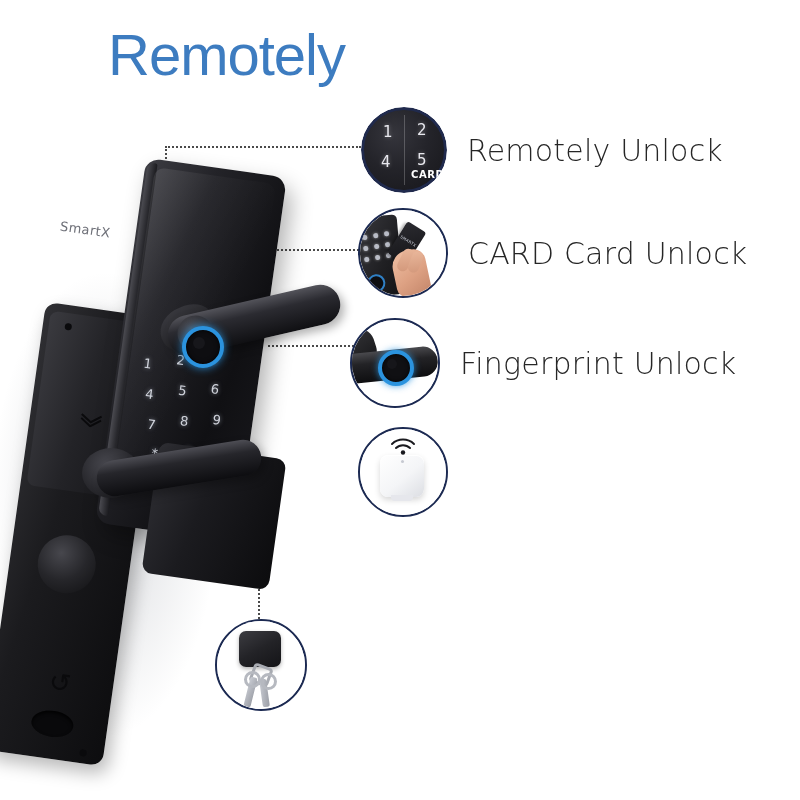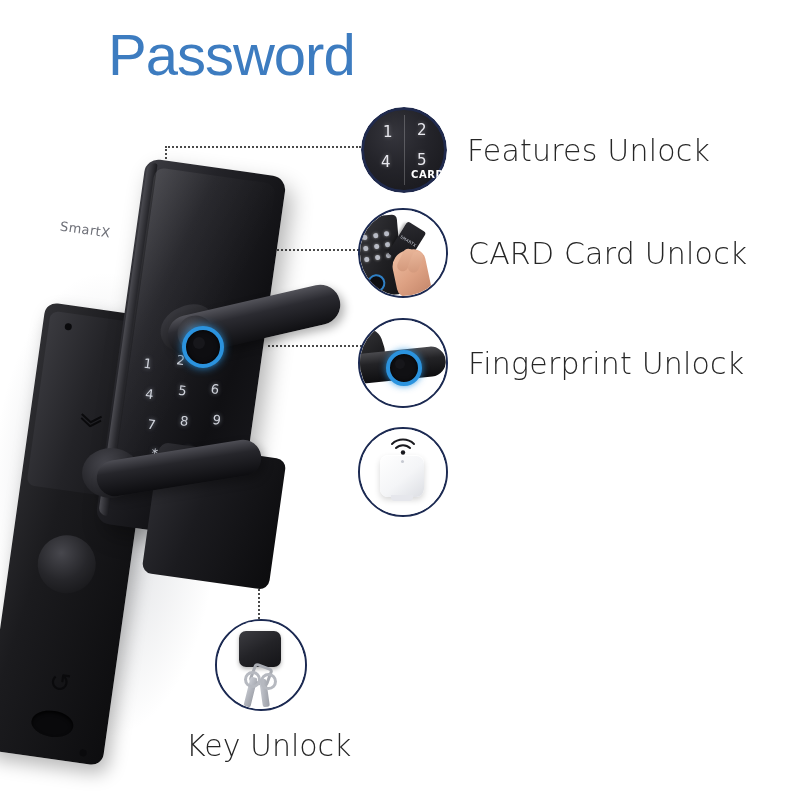--- a/index.html
+++ b/index.html
@@ -429,21 +429,21 @@
     color: #262626;
     font-family: "DejaVu Sans", sans-serif;
     white-space: nowrap;
   }
 </style>
 </head>
 <body>
 
 <div id="page">
 
-  <div id="title">Password</div>
+  <div id="title">Remotely</div>
 
   <div class="leader leader-v" style="left:165px; top:146px; height:104px;"></div>
   <div class="leader leader-h" style="left:165px; top:146px; width:196px;"></div>
 
   <div class="leader leader-h" style="left:238px; top:249px; width:124px;"></div>
 
   <div class="leader leader-h" style="left:268px; top:345px; width:94px;"></div>
 
   <div class="leader leader-v" style="left:258px; top:530px; height:92px;"></div>
 
@@ -505,21 +505,21 @@
   <div class="callout" style="left:361px; top:107px;">
     <div class="badge">
       <div class="kp-disc"></div>
       <div class="kp-div" style="left:43px; top:8px; height:70px;"></div>
       <div class="kp-digit" style="left:22px; top:16px;">1</div>
       <div class="kp-digit" style="left:56px; top:14px;">2</div>
       <div class="kp-digit" style="left:20px; top:46px;">4</div>
       <div class="kp-digit" style="left:56px; top:44px;">5</div>
       <div class="kp-card" style="left:50px; top:62px;">CARD</div>
     </div>
-    <div class="callout-label">Features Unlock</div>
+    <div class="callout-label">Remotely Unlock</div>
   </div>
 
   <div class="callout" style="left:358px; top:208px;">
     <div class="badge badge-ring">
       <div class="rf-bg"></div>
       <div class="rf-panel">
         <div class="rf-dot" style="left:8px;  top:18px;"></div>
         <div class="rf-dot" style="left:19px; top:17px;"></div>
         <div class="rf-dot" style="left:30px; top:16px;"></div>
         <div class="rf-dot" style="left:8px;  top:29px;"></div>
@@ -533,21 +533,21 @@
       <div class="rf-card">
         <div class="rf-card-txt">SMARTX</div>
       </div>
       <div class="rf-hand"></div>
       <div class="rf-finger" style="left:40px; top:38px; width:11px; height:24px; transform:rotate(26deg);"></div>
       <div class="rf-finger" style="left:50px; top:41px; width:11px; height:22px; transform:rotate(22deg);"></div>
     </div>
     <div class="callout-label">CARD Card Unlock</div>
   </div>
 
-  <div class="callout" style="left:358px; top:318px;">
+  <div class="callout" style="left:350px; top:318px;">
     <div class="badge badge-ring">
       <div class="fp-bg"></div>
       <div class="fp-handle-back"></div>
       <div class="fp-handle-main"></div>
       <div class="fp-ring">
         <div class="fp-core"></div>
       </div>
     </div>
     <div class="callout-label">Fingerprint Unlock</div>
   </div>
@@ -572,15 +572,14 @@
     <div class="badge badge-ring" style="width:88px; height:88px;">
       <div class="key-bg"></div>
       <div class="key-fob"></div>
       <div class="key-link"></div>
       <div class="key-blade" style="left:30px; top:56px; width:7px; height:30px; transform:rotate(14deg);"></div>
       <div class="key-blade" style="left:44px; top:58px; width:7px; height:28px; transform:rotate(-8deg);"></div>
       <div class="key-head" style="left:27px; top:50px; width:11px; height:11px;"></div>
       <div class="key-head" style="left:43px; top:52px; width:11px; height:11px;"></div>
     </div>
   </div>
-  <div id="key-caption">Key Unlock</div>
 
 </div>
 
 </body></html>

